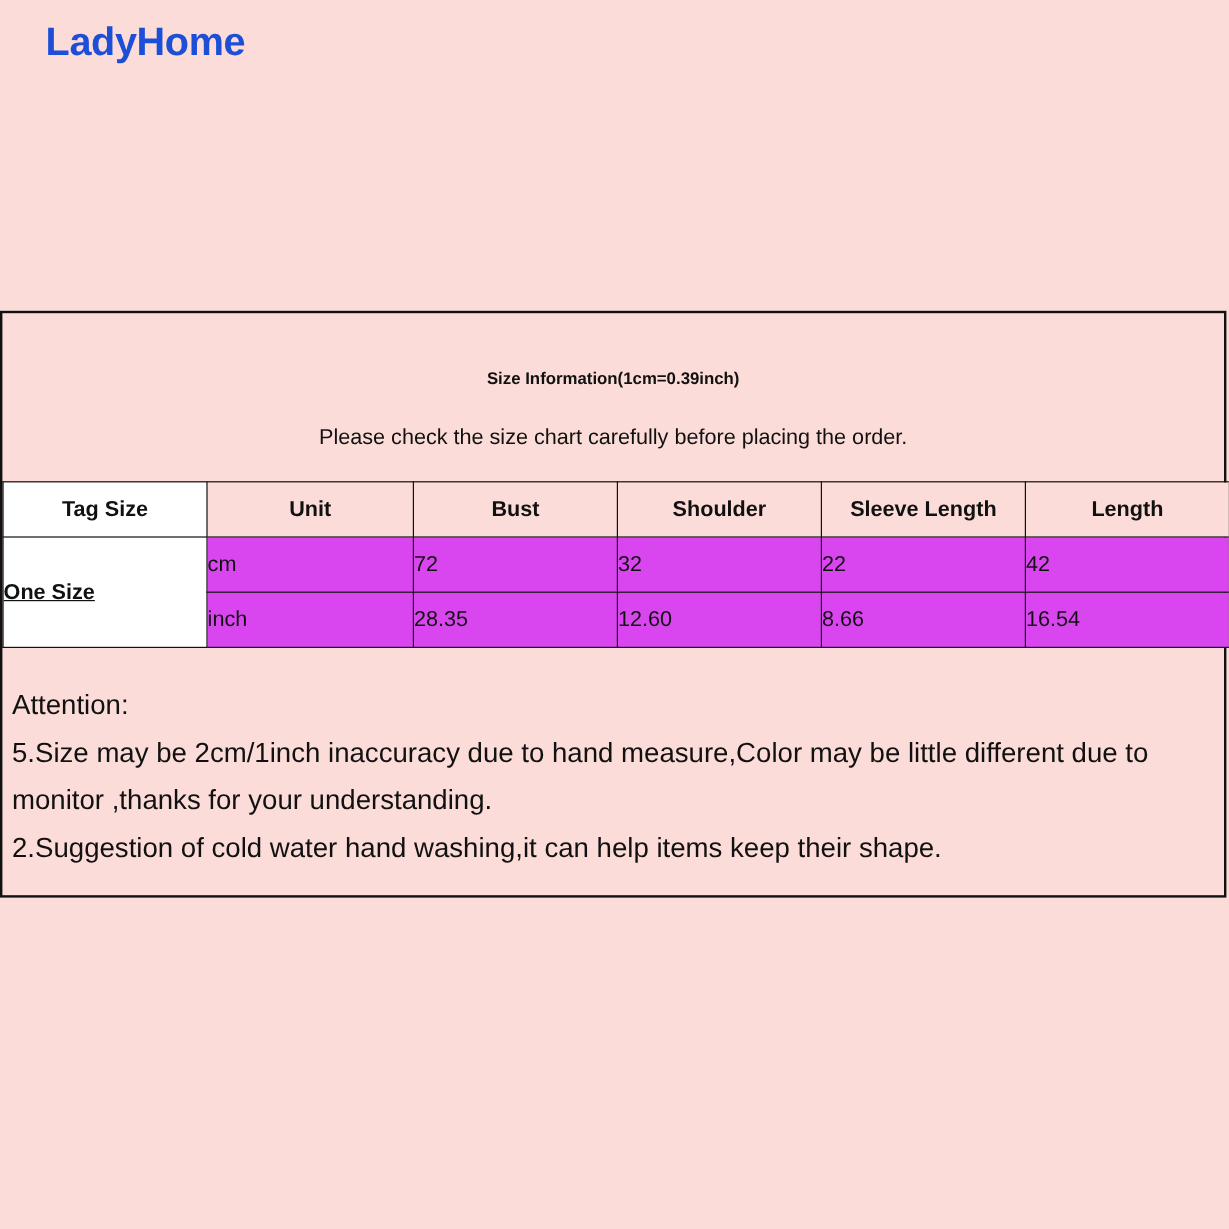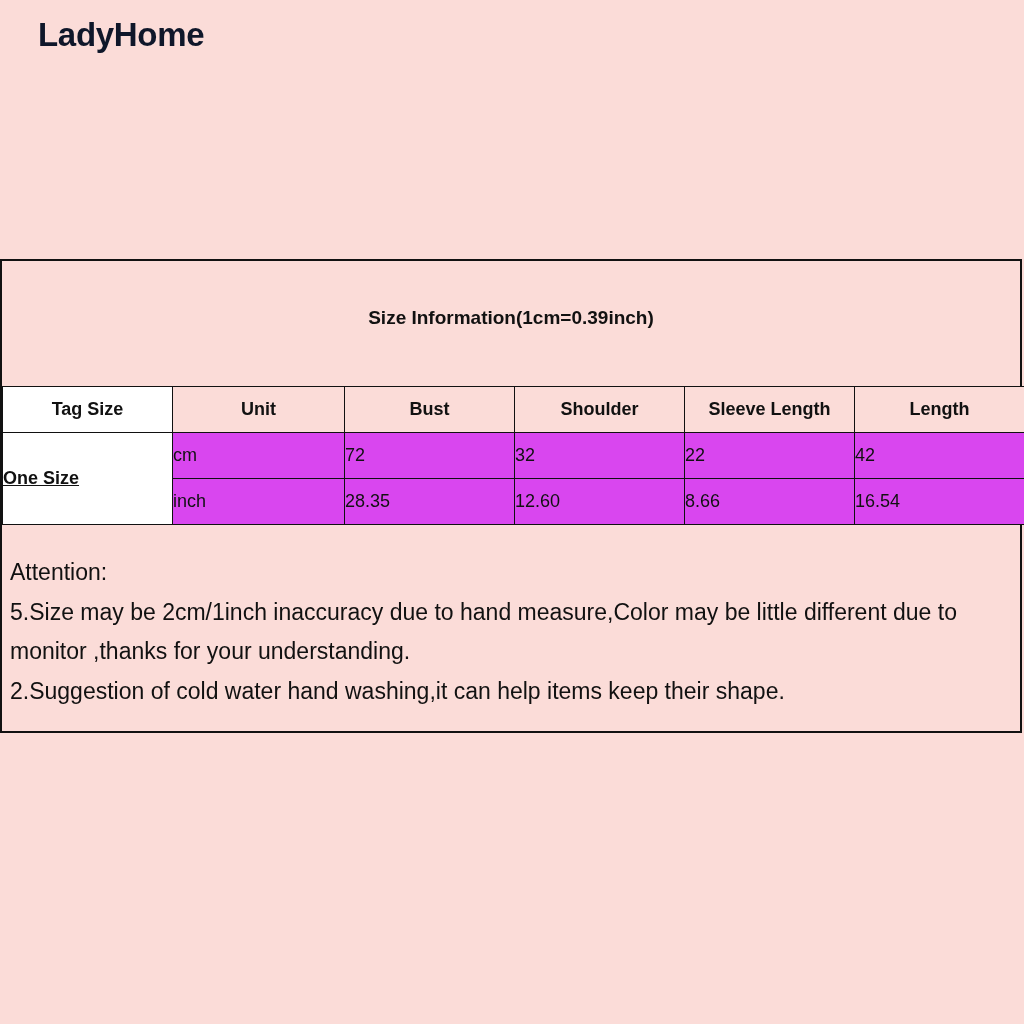--- a/index.html
+++ b/index.html
@@ -13,38 +13,38 @@
     font-family: "Liberation Sans", sans-serif;
     position: relative;
     overflow: hidden;
   }
   .brand {
     position: absolute;
     left: 38px;
     top: 16px;
     font-size: 33px;
     font-weight: bold;
-    color: #0f172a;
+    color: #1d4ed8;
     letter-spacing: -0.3px;
   }
   .size-panel {
     position: absolute;
     left: 0px;
     top: 259px;
     width: 1022px;
     border: 2px solid #111;
     box-sizing: border-box;
     background: #fbdcd8;
   }
   .panel-head {
     padding: 46px 0 26px 0;
     text-align: center;
   }
   .panel-title {
-    font-size: 19px;
+    font-size: 14px;
     font-weight: bold;
     color: #111;
     margin-bottom: 31px;
   }
   .panel-sub {
     font-size: 18px;
     color: #111;
   }
   table.size-table {
     border-collapse: collapse;
@@ -96,20 +96,21 @@
 </style>
 </head>
 <body>
 
 <div class="brand">LadyHome</div>
 
 <div class="size-panel">
 
   <div class="panel-head">
     <div class="panel-title">Size Information(1cm=0.39inch)</div>
+    <div class="panel-sub">Please check the size chart carefully before placing the order.</div>
   </div>
 
   <table class="size-table">
     <colgroup>
       <col class="col-tag">
       <col class="col-unit">
       <col class="col-bust">
       <col class="col-shoulder">
       <col class="col-sleeve">
       <col class="col-length">

